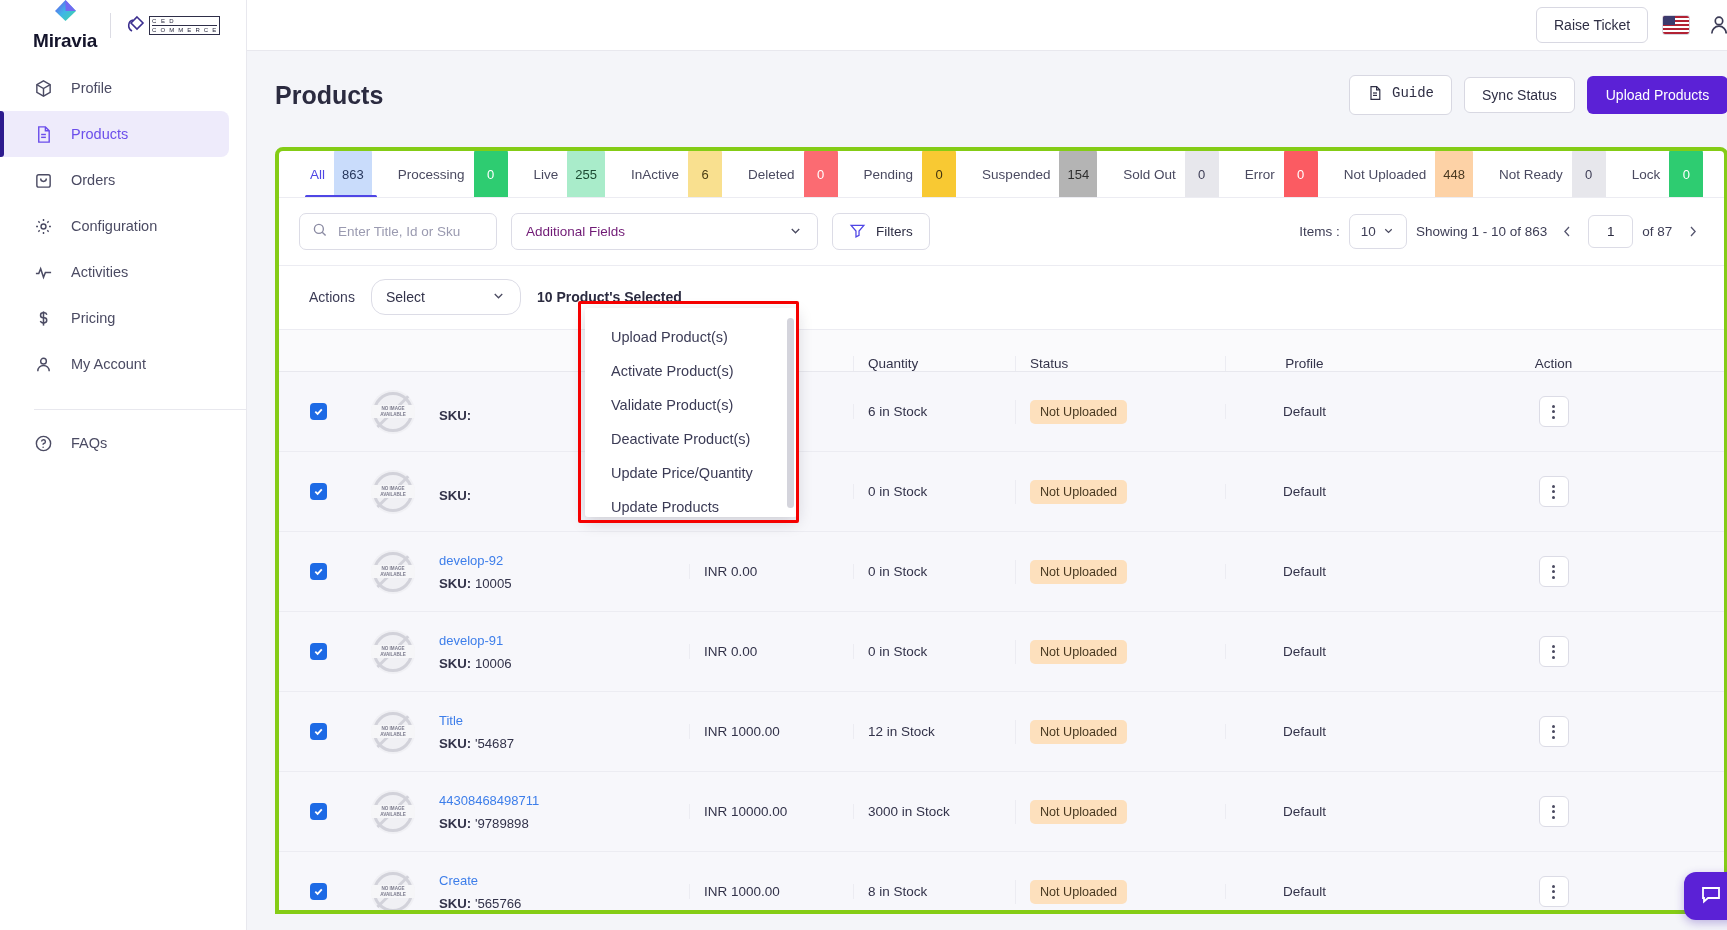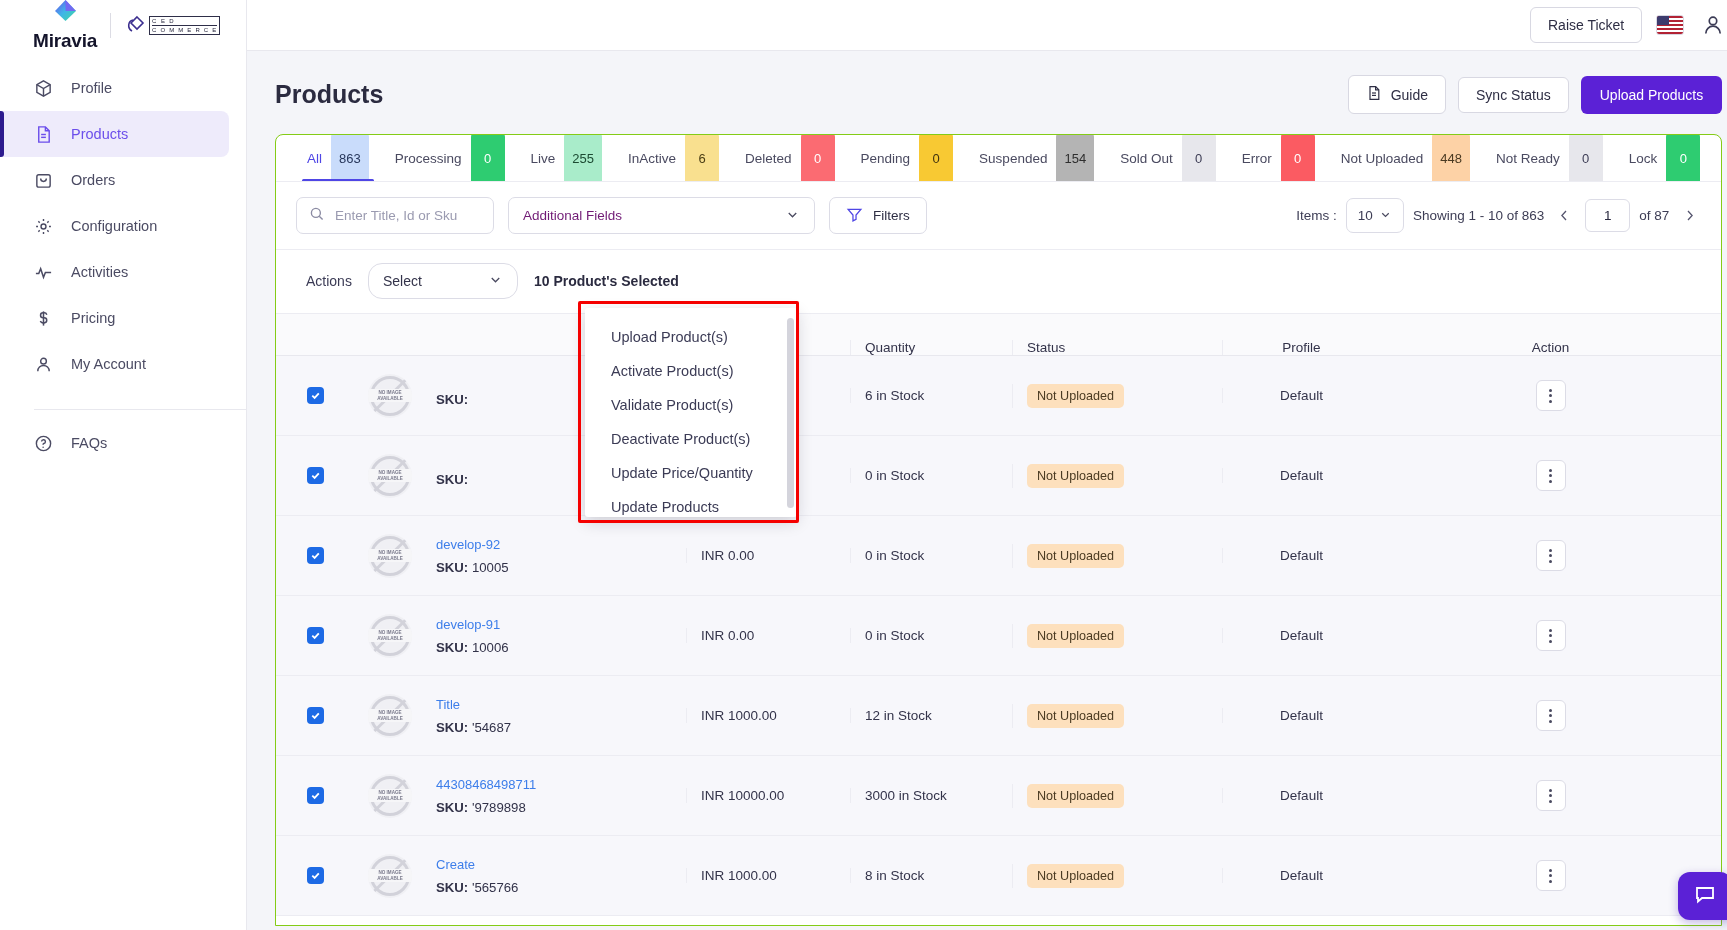--- a/index.html
+++ b/index.html
@@ -71,30 +71,30 @@
     color:#3b3b55; cursor:pointer;
   }
 
   
   .page-head {
     display: flex; align-items: center; justify-content: space-between;
     padding: 24px 28px 16px 28px;
   }
   .page-title { font-size: 25px; font-weight: 600; color: #2b2b40; }
   .head-actions { display:flex; align-items:center; gap: 12px; }
-  .btn-guide { display:flex; align-items:center; gap:9px; }
+  .btn-guide { display:flex; gap:9px;font-family:Liberation Mono, monospace; }
   .btn-primary {
     background: #5b21d6; color:#fff; border:none; border-radius: 6px;
     font-size: 14px; padding: 11px 19px; cursor:pointer; font-family: inherit;
     font-weight: 500;
   }
 
   
   .card {
-    margin: 4px 28px; background:#fff; border:1px solid #84cc16;
+    margin: 16px 28px; background:#fff; border:4px solid #84cc16;
     border-radius: 8px 8px 0 0; flex: 1; overflow: hidden; position: relative;
   }
   .tabs {
     display:flex; align-items:center; gap: 0px; height: 47px;
     border-bottom: 1px solid #ececf2; padding: 0 8px 0 18px; overflow: hidden;
   }
   .tab {
     display:flex; align-items:center; gap: 9px; padding: 0 13px; height: 47px;
     font-size: 13.5px; color: #4a4a60; cursor: pointer; white-space: nowrap;
     position: relative;

